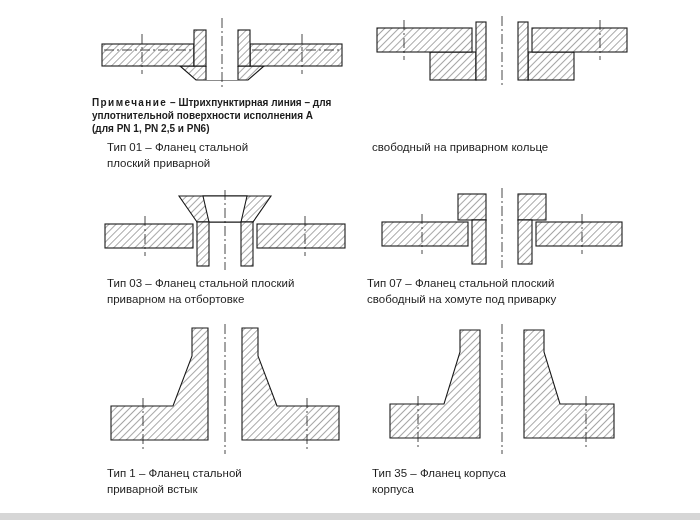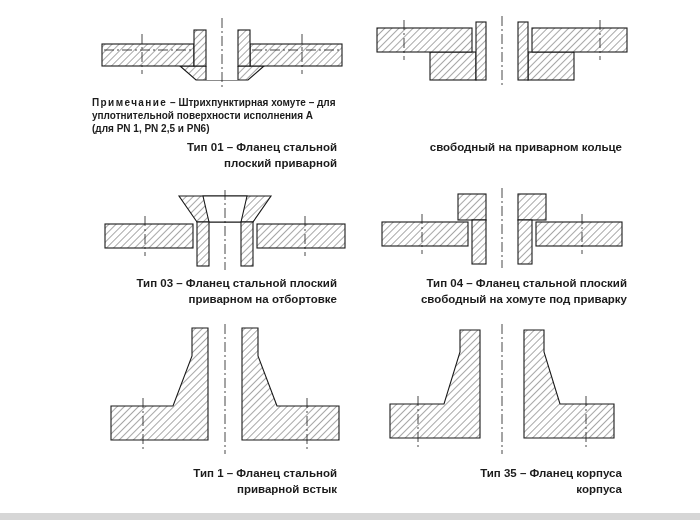--- a/index.html
+++ b/index.html
@@ -1,20 +1,20 @@
 <!DOCTYPE html>
 <html><head>
 <meta charset="utf-8">
 <style>
   * { margin:0; padding:0; box-sizing:border-box; }
   html,body { background:#ffffff; }
   body { font-family:"Liberation Sans", sans-serif; }
   .page { position:relative; width:700px; height:520px; background:#ffffff; overflow:hidden; }
   .abs { position:absolute; }
-  .caption { position:absolute; text-align:right; font-size:11.5px; font-weight:bold; color:#1c1c1c; line-height:1.35; }
+  .caption { position:absolute; text-align:left; font-size:11.5px; font-weight:normal; color:#1c1c1c; line-height:1.35; }
   .note { position:absolute; font-size:10px; font-weight:bold; color:#1c1c1c; line-height:1.32; }
   .note-label { letter-spacing:1.4px; }
   svg .sh { fill:url(#hatch45); stroke:#1a1a1a; stroke-width:1.1; }
   svg .wh { fill:#ffffff; stroke:#1a1a1a; stroke-width:1.1; }
   svg .ln { stroke:#1a1a1a; stroke-width:1.1; }
   svg .cl { stroke:#1a1a1a; stroke-width:0.8; stroke-dasharray:10 3 2 3; fill:none; }
   .bottom-edge { position:absolute; left:0; bottom:0; width:100%; height:7px; background:#d6d6d6; }
 </style>
 </head>
 <body>
@@ -64,21 +64,21 @@
       </g>
       <g>
         <line class="cl" x1="130" y1="4" x2="130" y2="76"></line>
         <line class="cl" x1="32" y1="8" x2="32" y2="48"></line>
         <line class="cl" x1="228" y1="8" x2="228" y2="48"></line>
       </g>
     </svg>
   </div>
 
   <div class="note" style="left:92px; top:96px; width:256px;">
-    <div><span class="note-label">Примечание</span> <span>– Штрихпунктирная хомуте – для</span></div>
+    <div><span class="note-label">Примечание</span> <span>– Штрихпунктирная линия – для</span></div>
     <div>уплотнительной поверхности исполнения А</div>
     <div>(для PN 1, PN 2,5 и PN6)</div>
   </div>
 
   <div class="caption" style="left:107px; top:140px; width:230px;">
     <div>Тип 01 – Фланец стальной</div>
     <div>плоский приварной</div>
   </div>
   <div class="caption" style="left:372px; top:140px; width:250px;">
     <div>свободный на приварном кольце</div>
@@ -118,21 +118,21 @@
         <line class="cl" x1="210" y1="28" x2="210" y2="68"></line>
       </g>
     </svg>
   </div>
 
   <div class="caption" style="left:107px; top:276px; width:230px;">
     <div>Тип 03 – Фланец стальной плоский</div>
     <div>приварном на отбортовке</div>
   </div>
   <div class="caption" style="left:367px; top:276px; width:260px;">
-    <div>Тип 04 – Фланец стальной плоский</div>
+    <div>Тип 07 – Фланец стальной плоский</div>
     <div>свободный на хомуте под приварку</div>
   </div>
 
   <div class="abs" style="left:95px; top:322px;">
     <svg width="260" height="135" viewBox="0 0 260 135">
       <g>
         <polygon class="sh" points="97,6 113,6 113,118 16,118 16,84 78,84 97,34"></polygon>
         <polygon class="sh" points="163,6 147,6 147,118 244,118 244,84 182,84 163,34"></polygon>
       </g>
       <g>

